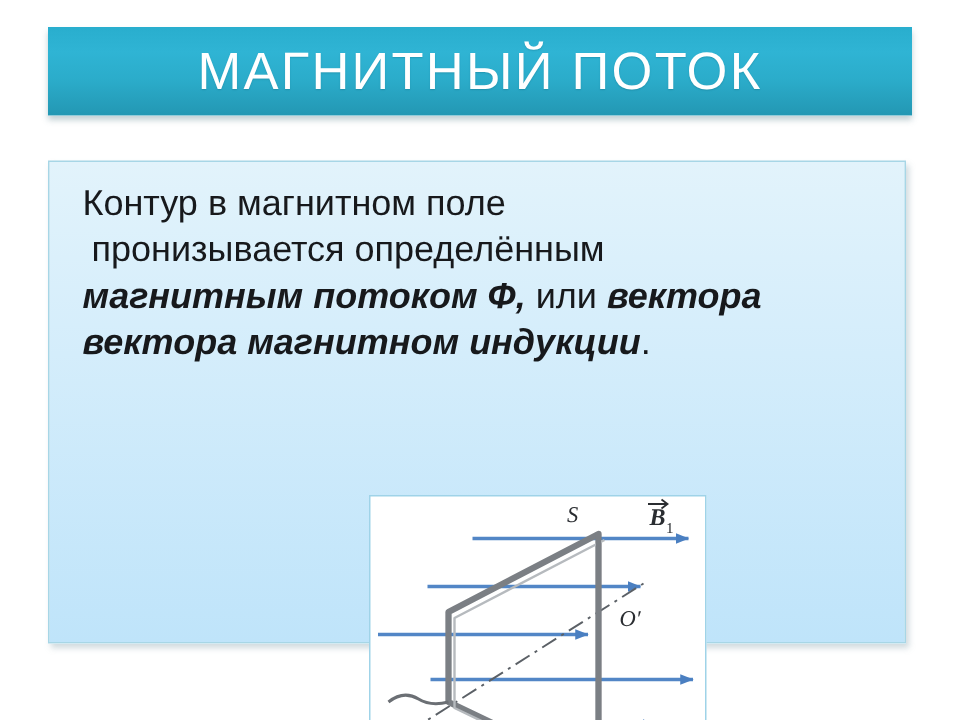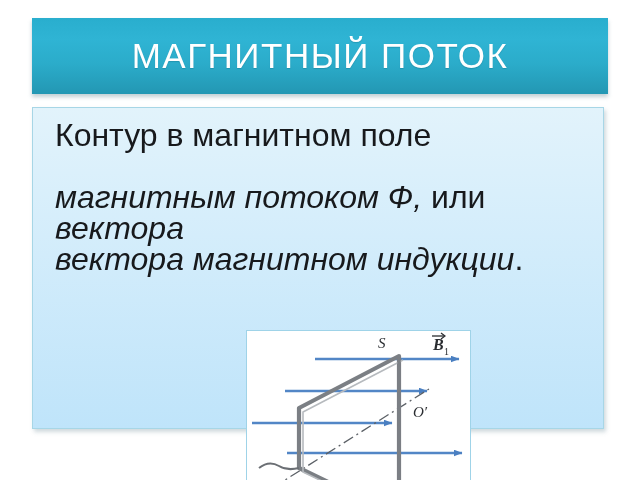--- a/index.html
+++ b/index.html
@@ -14,21 +14,21 @@
     overflow: hidden;
     font-family: "Liberation Sans", sans-serif;
   }
 
   
   #title-bar {
     position: absolute;
     left: 32px;
     top: 18px;
     width: 576px;
-    height: 76px;
+    height: 59px;
     background: linear-gradient(to bottom,
                  #29aece 0%,
                  #2fb4d4 28%,
                  #2bacca 60%,
                  #2397b3 100%);
     box-shadow: 0 3px 4px rgba(120,150,160,0.45);
     display: flex;
     align-items: center;
     justify-content: center;
   }
@@ -57,25 +57,25 @@
     box-shadow: 2px 3px 4px rgba(120,150,160,0.35);
     box-sizing: border-box;
   }
 
   #body-text {
     position: absolute;
     left: 22px;
     top: 12px;
     width: 545px;
     color: #17191c;
-    font-size: 32px;
+    font-size: 24px;
     line-height: 31px;
   }
   #body-text .reg { font-weight: 400; font-style: normal; }
-  #body-text .bi  { font-weight: 400; font-style: italic; }
+  #body-text .bi  { font-weight: 700; font-style: italic; }
   #body-text .line2 { display: inline-block; padding-left: 6px; }
 
   
   #figure-box {
     position: absolute;
     left: 213px;
     top: 222px;
     width: 225px;
     height: 192px;
     background: #ffffff;
@@ -89,21 +89,21 @@
 <body>
 
 <div id="title-bar">
   <div id="title-text">МАГНИТНЫЙ ПОТОК</div>
 </div>
 
 <div id="content-panel">
 
   <div id="body-text">
     <span class="reg">Контур в магнитном поле</span><br>
-    <br>
+    <span class="reg line2">пронизывается определённым</span><br>
     <span class="bi">магнитным потоком  Ф,</span><span class="reg"> или </span><span class="bi">вектора</span><br>
     <span class="bi">вектора магнитном индукции</span><span class="reg">.</span>
   </div>
 
   <div id="figure-box">
     <svg id="figure-svg" width="223" height="190" viewBox="0 0 223 190">
 
       <defs>
         <marker id="ah" markerWidth="9" markerHeight="7" refX="8.5" refY="3.5" orient="auto" markerUnits="userSpaceOnUse">
           <path d="M0,0 L9,3.5 L0,7 z" fill="#4a7fc1"></path>

